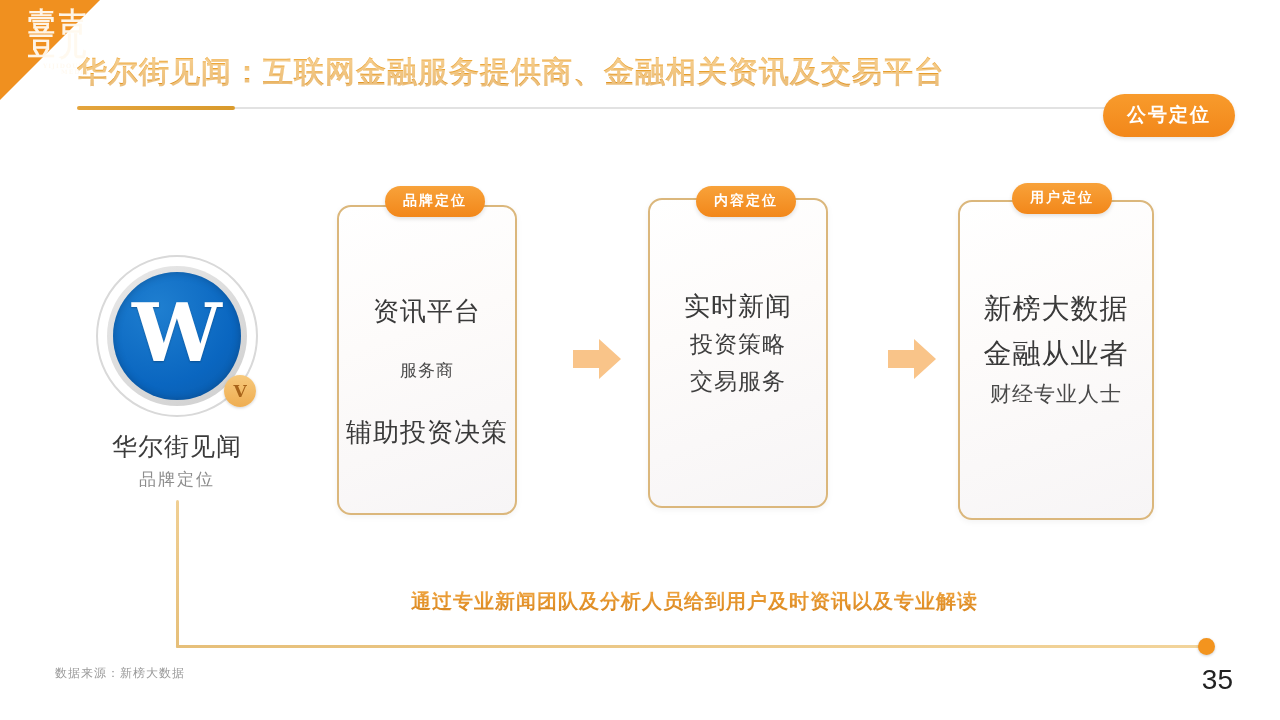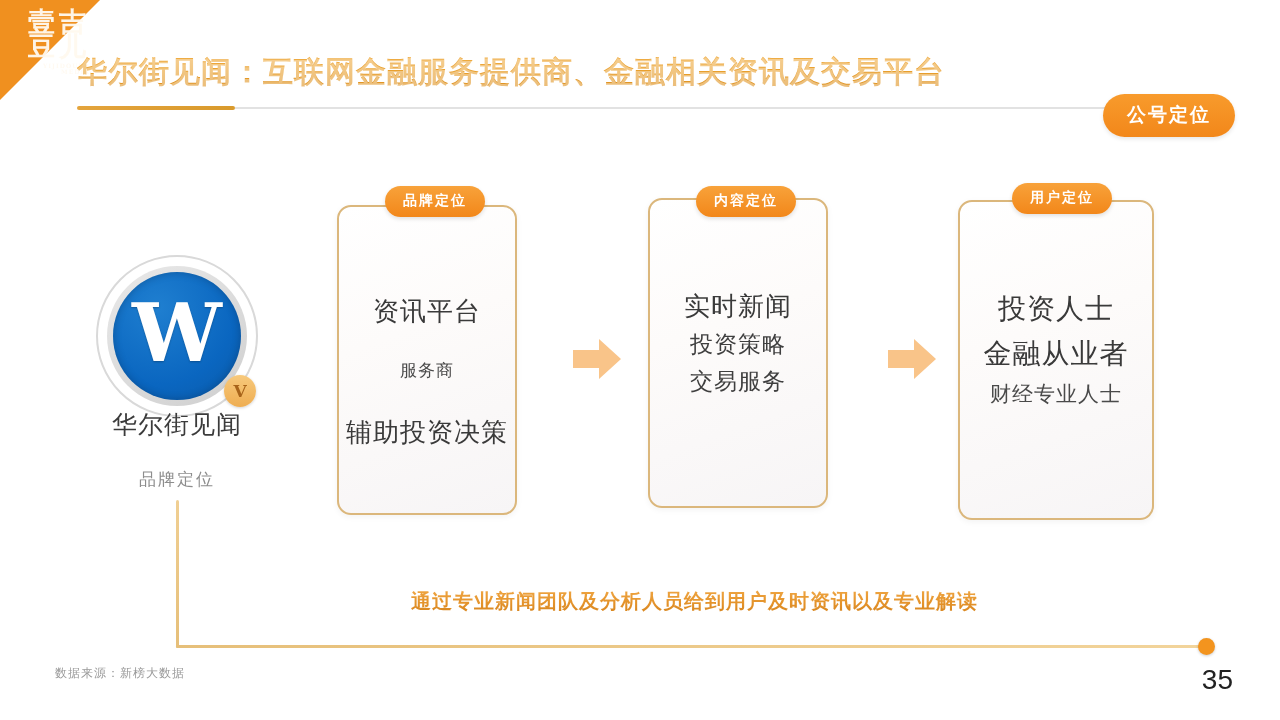--- a/index.html
+++ b/index.html
@@ -69,21 +69,21 @@
     padding-bottom:6px;box-sizing:border-box;
   }
   .vbadge{
     position:absolute;right:2px;bottom:10px;width:32px;height:32px;border-radius:50%;
     background:linear-gradient(180deg,#f7c97c,#eead51);
     color:#a8641a;font-size:17px;font-weight:700;
     display:flex;align-items:center;justify-content:center;
     font-family:"DejaVu Serif","Liberation Serif",serif;
     box-shadow:0 1px 3px rgba(0,0,0,.18);
   }
-  .avatar-name{position:absolute;left:60px;top:408px;width:234px;text-align:center;
+  .avatar-name{position:absolute;left:60px;top:430px;width:234px;text-align:center;
     font-size:25px;color:#3b3b3b;font-weight:400;letter-spacing:1px;}
   .avatar-sub{position:absolute;left:60px;top:468px;width:234px;text-align:center;
     font-size:17px;color:#8d8d8d;letter-spacing:2px;}
 
   
   .conn-v{position:absolute;left:176px;top:500px;width:3px;height:148px;
     background:linear-gradient(180deg,#f0cf93,#e6bf79);border-radius:2px;}
   .conn-h{position:absolute;left:176px;top:645px;width:1030px;height:3px;
     background:linear-gradient(90deg,#e6bf79,#f2d49b);border-radius:2px;}
   .conn-dot{position:absolute;left:1198px;top:638px;width:17px;height:17px;border-radius:50%;
@@ -204,21 +204,21 @@
   <div class="card-tag tag2">内容定位</div>
 
   <div class="arrow a2">
     <svg width="52" height="46" viewBox="0 0 52 46" aria-hidden="true">
       <path d="M2 14 H28 V3 L50 23 L28 43 V32 H2 Z" fill="#f9c489"></path>
     </svg>
   </div>
 
   <div class="card c3">
     <div class="card-body">
-      <div class="line-lg">投资人士</div>
+      <div class="line-lg">新榜大数据</div>
       <div class="line-lg">金融从业者</div>
       <div class="line-sm">财经专业人士</div>
     </div>
   </div>
   <div class="card-tag tag3">用户定位</div>
 
   <div class="caption">通过专业新闻团队及分析人员给到用户及时资讯以及专业解读</div>
 
   <div class="source">数据来源：新榜大数据</div>
   <div class="pageno">35</div>

